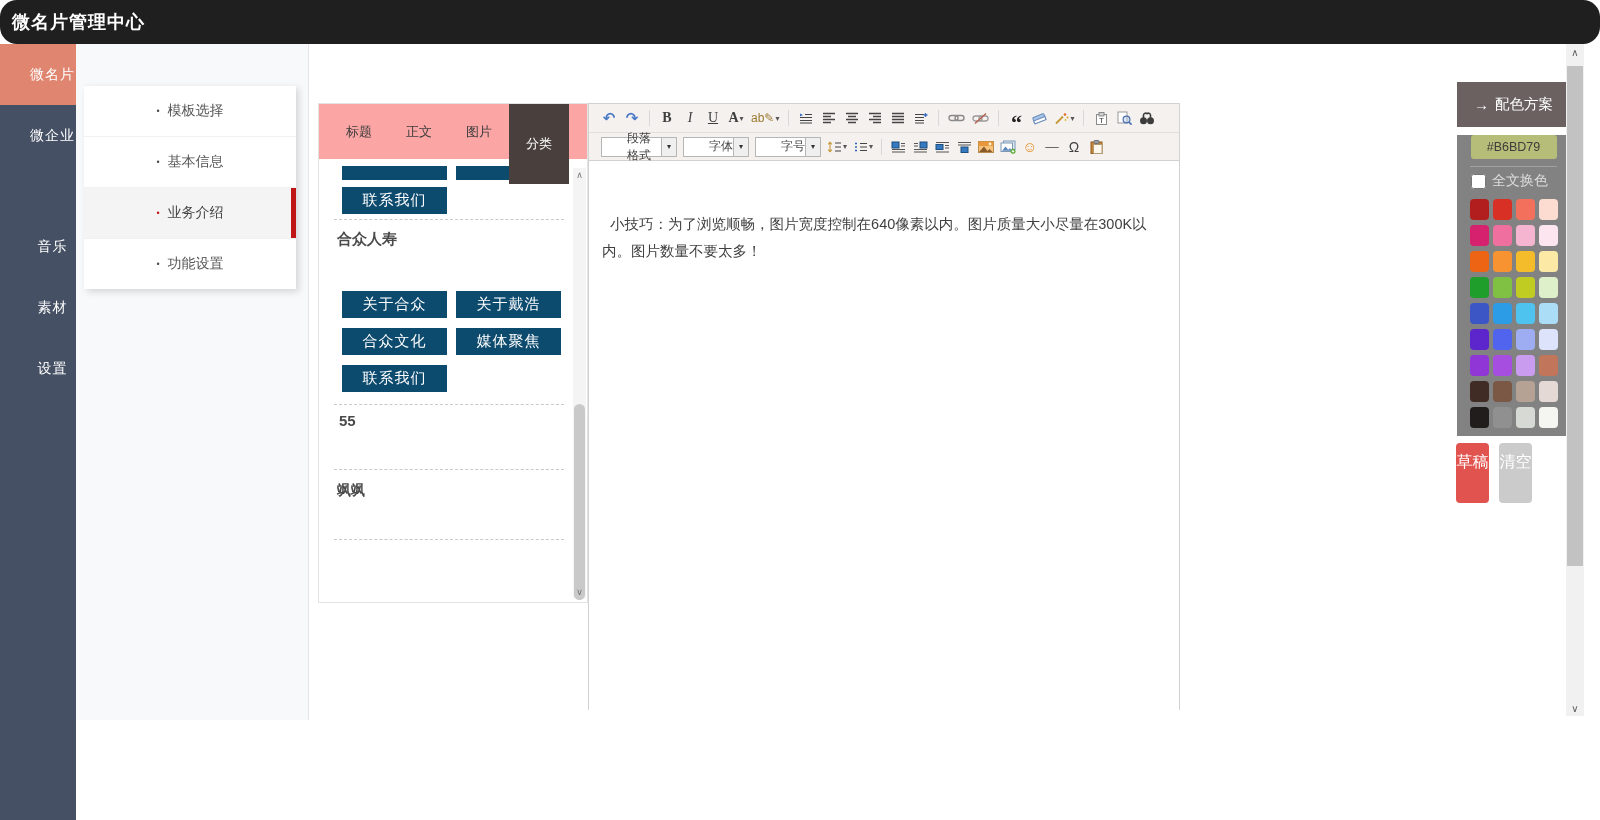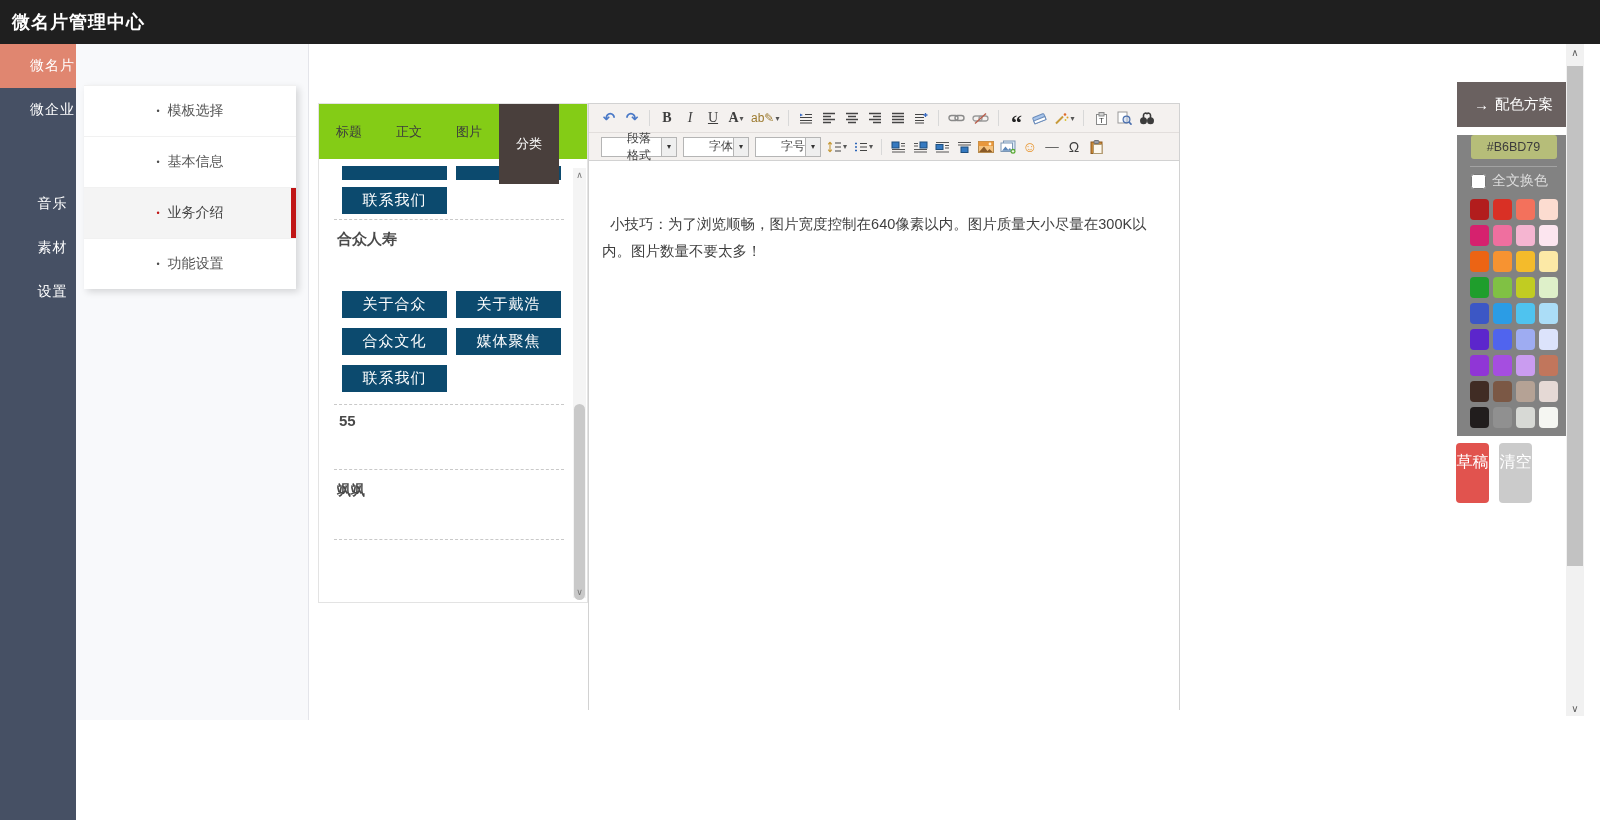--- a/index.html
+++ b/index.html
@@ -1,25 +1,25 @@
 <!DOCTYPE html>
 <html><head>
 <meta charset="utf-8">
 <style>
   * { box-sizing: border-box; margin: 0; padding: 0; }
   html,body { width:1600px; height:820px; background:#fff;
     font-family:"Liberation Sans","DejaVu Sans",sans-serif; position:relative; overflow:hidden; }
 
   
-  .topbar { position:absolute; left:0; top:0; width:1600px; height:44px; background:#1f1f1f; z-index:30; }
+  .topbar { position:absolute; left:0; top:0; width:1600px; height:44px; background:#1f1f1f; z-index:30;border-radius:17px; }
   .topbar .title { color:#fff; font-size:18px; font-weight:bold; line-height:44px; padding-left:12px; letter-spacing:1px; }
 
   
   .sidebar { position:absolute; left:0; top:44px; width:76px; height:776px; background:#465064; z-index:25; }
-  .side-item { height:44px; display:flex; align-items:center; justify-content:center;
+  .side-item { height:61px; display:flex; align-items:center; justify-content:center;
     color:#fff; font-size:14px; letter-spacing:1px; cursor:pointer;padding-left:29px; }
   .side-item.active { background:#e08670; }
   .side-item.gap { margin-top:50px; }
 
   
   .strip { position:absolute; left:76px; top:44px; width:233px; height:676px;
     background:#f8f9fb; border-right:1px solid #e4e5ea; }
   .nav-card { position:absolute; left:84px; top:85px; width:212px; background:#fff;
     box-shadow:3px 3px 7px rgba(0,0,0,.14); z-index:5; }
   .nav-title { height:58px; line-height:58px; text-align:center; font-size:20px; color:#333;
@@ -27,21 +27,21 @@
   .nav-row { position:relative; height:51px; display:flex; align-items:center; justify-content:center;
     gap:8px; font-size:14px; color:#555; border-top:1px solid #f1f1f1; cursor:pointer; }
   .nav-row .dot { font-size:9px; color:#4d4d4d; }
   .nav-row.active { background:#f4f4f4; color:#444; }
   .nav-row.active .dot { color:#c01515; }
   .nav-row.active .redbar { position:absolute; right:0; top:0; width:5px; height:100%; background:#c01515; }
 
   
   .cat-panel { position:absolute; left:318px; top:103px; width:270px; height:500px;
     background:#fff; border:1px solid #e3e3e3; z-index:6; }
-  .tabbar { position:absolute; left:0; top:0; width:100%; height:55px; background:#84cc16; display:flex; }
+  .tabbar { position:absolute; left:0; top:0; width:100%; height:55px; background:#fca5a5; display:flex; padding-left:10px; }
   .tab { width:60px; height:55px; display:flex; align-items:center; justify-content:center;
     font-size:13px; color:#3c3c3c; cursor:pointer; }
   .tab.active { background:#493f3c; color:#fff; height:80px; z-index:3; }
   .cat-scroll { position:absolute; left:0; top:62px; right:0; bottom:0; overflow:hidden; }
   .cat-btn { width:105px; height:27px; background:#0c4a6e; color:#fff; font-size:15px;
     display:flex; align-items:center; justify-content:center; letter-spacing:1px; cursor:pointer; }
   .cat-btn.partial { position:absolute; height:14px; }
   .cat-sep { position:absolute; left:15px; width:230px; border-top:1px dashed #c9c9c9; }
   .cat-head { position:absolute; left:18px; font-size:15px; font-weight:bold; color:#4a4a4a; }
   .cat-btn-wrap { position:absolute; left:23px; top:125px; width:222px; display:flex; flex-wrap:wrap;

